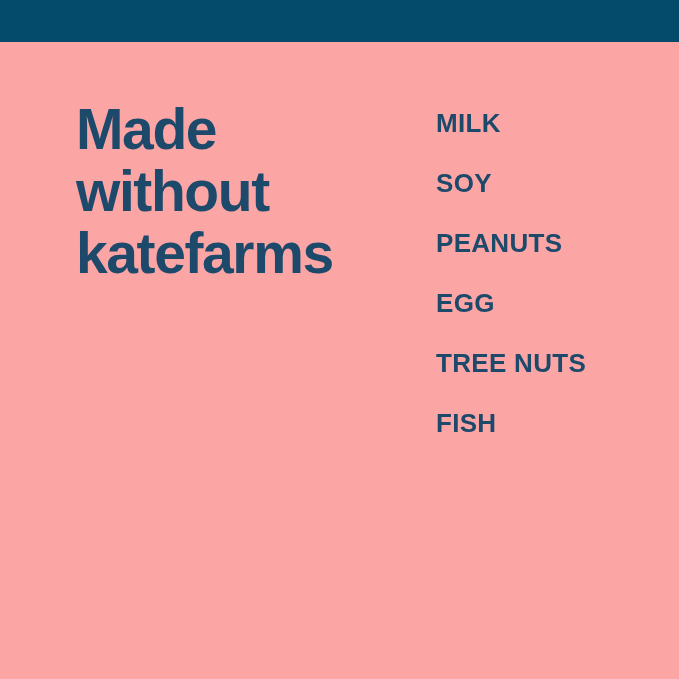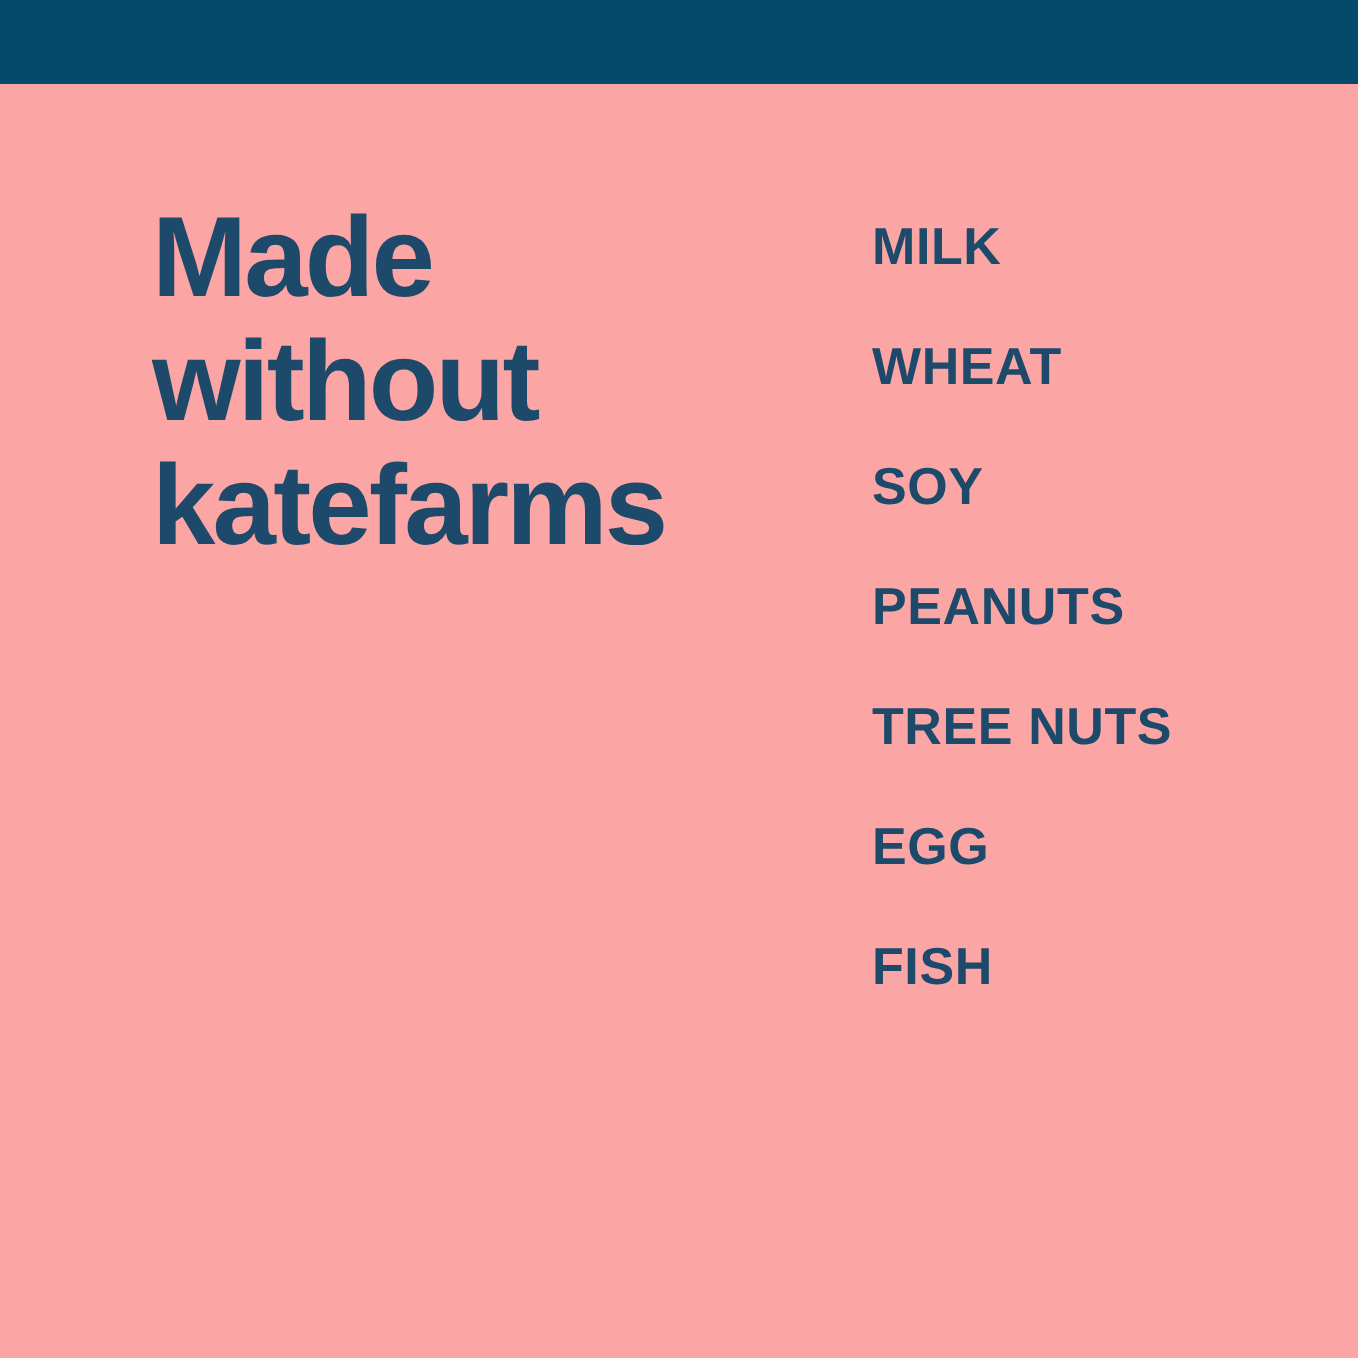--- a/index.html
+++ b/index.html
@@ -119,33 +119,30 @@
     <span class="headline-line">Made</span>
     <span class="headline-line">without</span>
     <span class="headline-line">katefarms</span>
   </div>
 
   <ul id="allergen-list">
     <li>
       <span class="allergen-label">MILK</span>
     </li>
     <li>
-      <span class="allergen-label">WHEAT</span>
-    </li>
-    <li>
       <span class="allergen-label">SOY</span>
     </li>
     <li>
       <span class="allergen-label">PEANUTS</span>
     </li>
     <li>
-      <span class="allergen-label">TREE NUTS</span>
+      <span class="allergen-label">EGG</span>
     </li>
     <li>
-      <span class="allergen-label">EGG</span>
+      <span class="allergen-label">TREE NUTS</span>
     </li>
     <li>
       <span class="allergen-label">FISH</span>
     </li>
   </ul>
 
 
 </div>
 
 </body></html>

